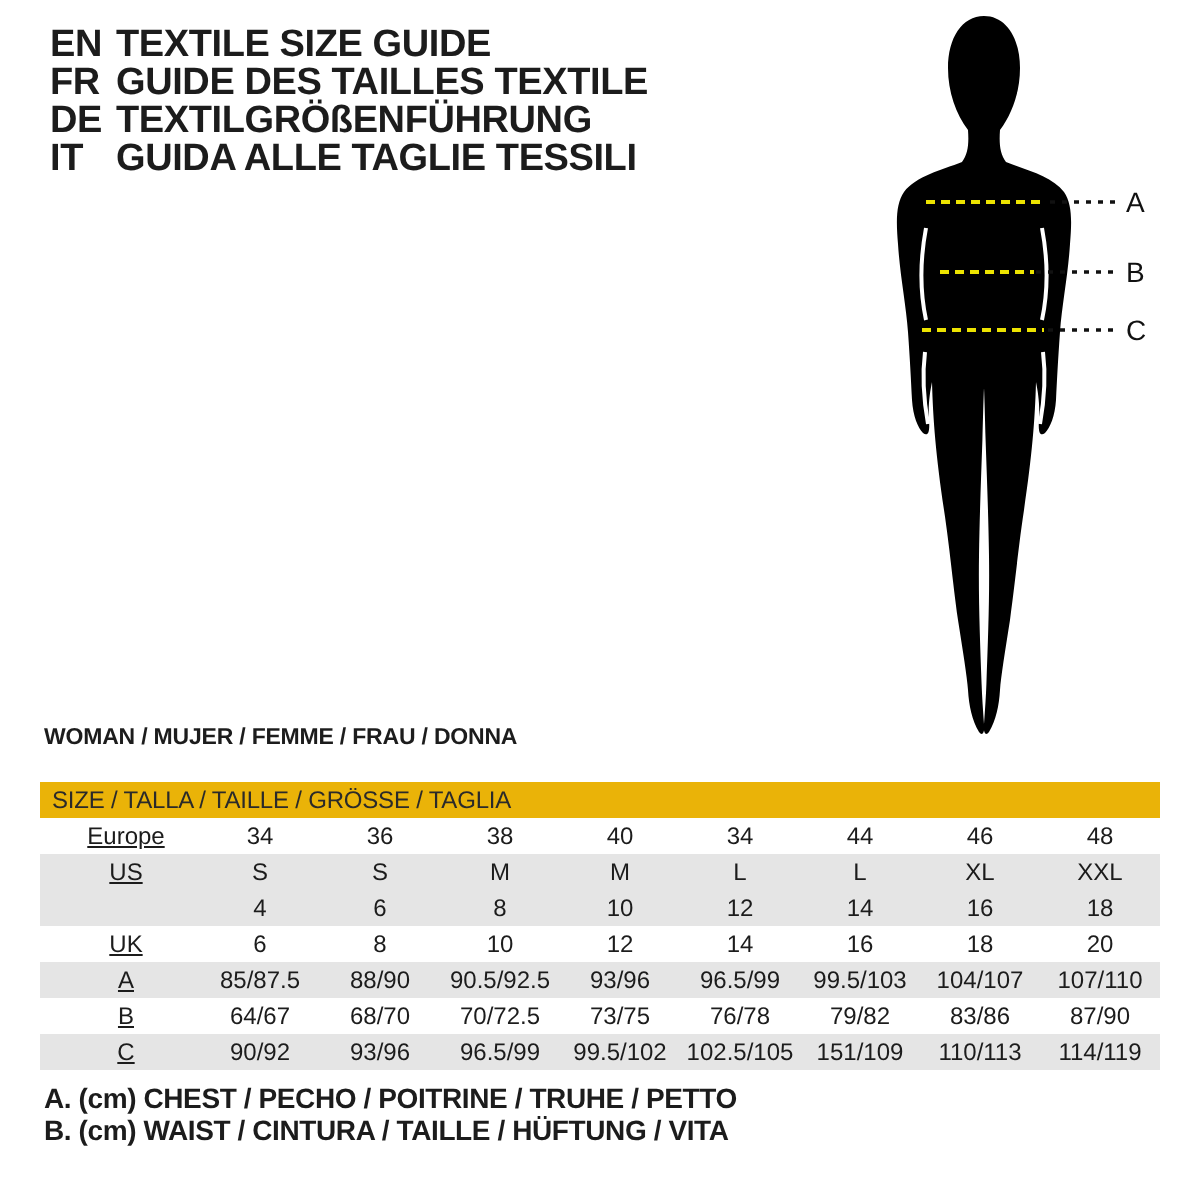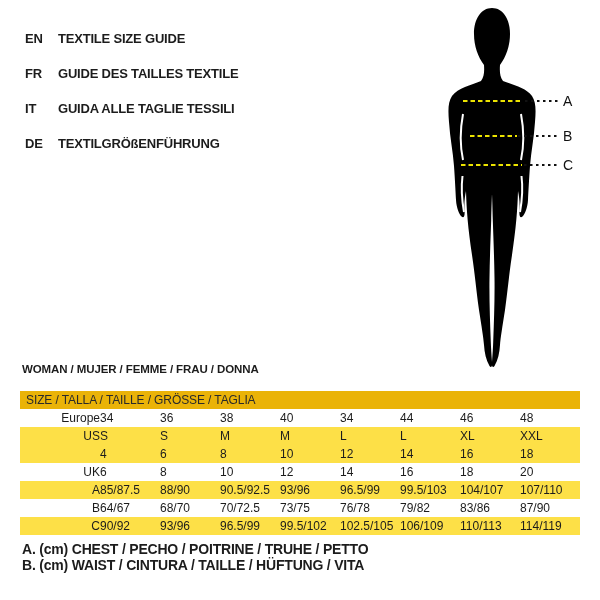--- a/index.html
+++ b/index.html
@@ -3,46 +3,46 @@
 <meta charset="utf-8">
 <style>
   html,body{margin:0;padding:0;}
   body{
     width:600px;height:600px;background:#ffffff;position:relative;overflow:hidden;
     font-family:"Liberation Sans", sans-serif;color:#1c1c1c;
     -webkit-font-smoothing:antialiased;
   }
   
   .languages{position:absolute;left:25px;top:13px;}
-  .lang-row{line-height:19px;font-size:13px;font-weight:bold;letter-spacing:-0.2px;white-space:nowrap;margin-top:16px;}
+  .lang-row{line-height:19px;font-size:19px;font-weight:bold;letter-spacing:-0.2px;white-space:nowrap;}
   .lang-code{display:inline-block;width:33px;}
   
   .figure-wrap{position:absolute;left:430px;top:0;width:170px;height:385px;}
   
   .section-title{position:absolute;left:22px;top:363px;font-size:11.5px;font-weight:bold;letter-spacing:-0.1px;}
   
   .size-table{position:absolute;left:20px;top:391px;width:560px;font-size:12px;}
   .t-header{height:18px;line-height:18px;background:#eab308;padding-left:6px;color:#2a2a2a;letter-spacing:-0.1px;}
   .t-row{display:flex;height:18px;line-height:18px;}
-  .t-row.shaded{background:#fde047;}
-  .t-label{width:74px;padding-left:6px;text-align:right;flex:0 0 auto;}
-  .t-cell{flex:1 1 0;text-align:left;}
+  .t-row.shaded{background:#e5e5e5;}
+  .t-label{width:74px;padding-left:6px;text-align:center;flex:0 0 auto;text-decoration:underline;}
+  .t-cell{flex:1 1 0;text-align:center;}
   
   .legend{position:absolute;left:22px;top:542px;}
   .legend-line{font-size:14px;font-weight:bold;line-height:15.8px;letter-spacing:-0.2px;white-space:nowrap;}
   .svg-label{font-family:"Liberation Sans", sans-serif;font-size:14px;fill:#111;}
 </style>
 </head>
 <body>
 
 <div class="languages">
     <div class="lang-row"><span class="lang-code">EN</span><span class="lang-label">TEXTILE SIZE GUIDE</span></div>
     <div class="lang-row"><span class="lang-code">FR</span><span class="lang-label">GUIDE DES TAILLES TEXTILE</span></div>
+    <div class="lang-row"><span class="lang-code">DE</span><span class="lang-label">TEXTILGRÖßENFÜHRUNG</span></div>
     <div class="lang-row"><span class="lang-code">IT</span><span class="lang-label">GUIDA ALLE TAGLIE TESSILI</span></div>
-    <div class="lang-row"><span class="lang-code">DE</span><span class="lang-label">TEXTILGRÖßENFÜHRUNG</span></div>
   </div>
 
 <div class="figure-wrap">
   <svg width="170" height="385" viewBox="0 0 170 385" xmlns="http://www.w3.org/2000/svg">
     <path d="M 62 8
          C 73 8 80 19 80 34
          C 80 46 76 57 70 65
          C 69.5 72 70 77 73 81
          C 83 85 96 88 102 96
          C 106 102 106 110 105 122
@@ -170,21 +170,21 @@
         <span class="t-cell">83/86</span>
         <span class="t-cell">87/90</span>
       </div>
       <div class="t-row shaded">
         <span class="t-label">C</span>
         <span class="t-cell">90/92</span>
         <span class="t-cell">93/96</span>
         <span class="t-cell">96.5/99</span>
         <span class="t-cell">99.5/102</span>
         <span class="t-cell">102.5/105</span>
-        <span class="t-cell">106/109</span>
+        <span class="t-cell">151/109</span>
         <span class="t-cell">110/113</span>
         <span class="t-cell">114/119</span>
       </div>
     </div>
 </div>
 
 <div class="legend">
     <div class="legend-line">A. (cm) CHEST / PECHO / POITRINE / TRUHE / PETTO</div>
     <div class="legend-line">B. (cm) WAIST / CINTURA / TAILLE / HÜFTUNG / VITA</div>
   </div>

